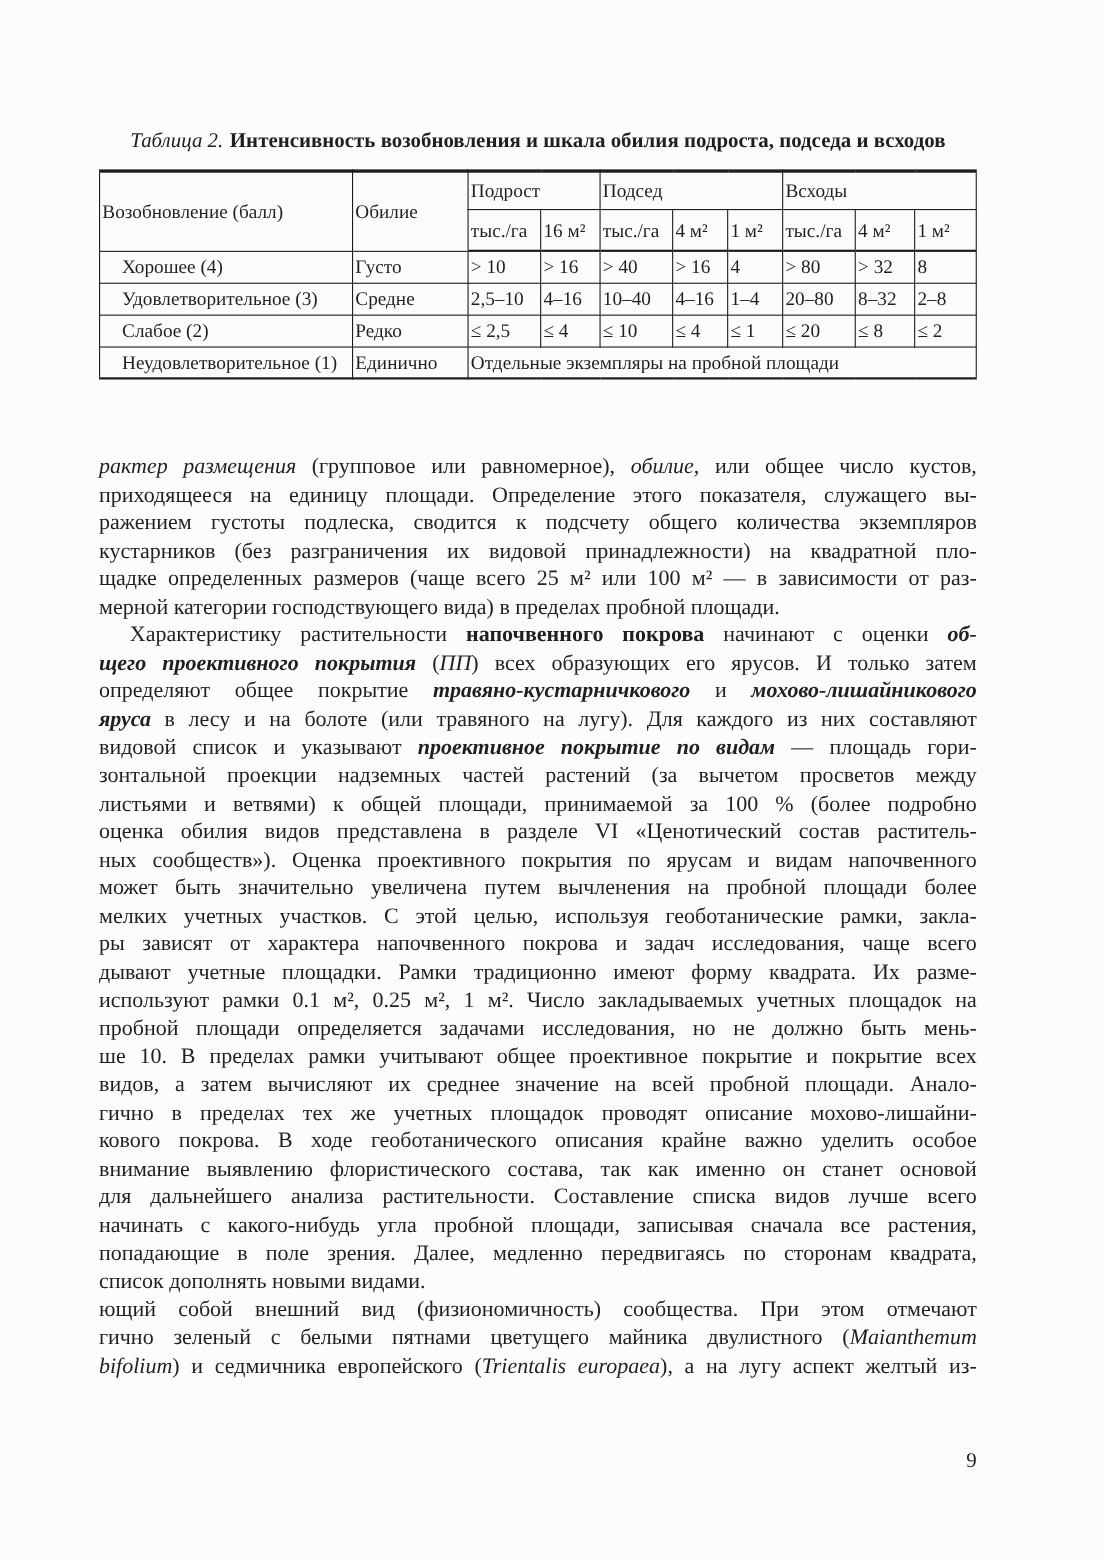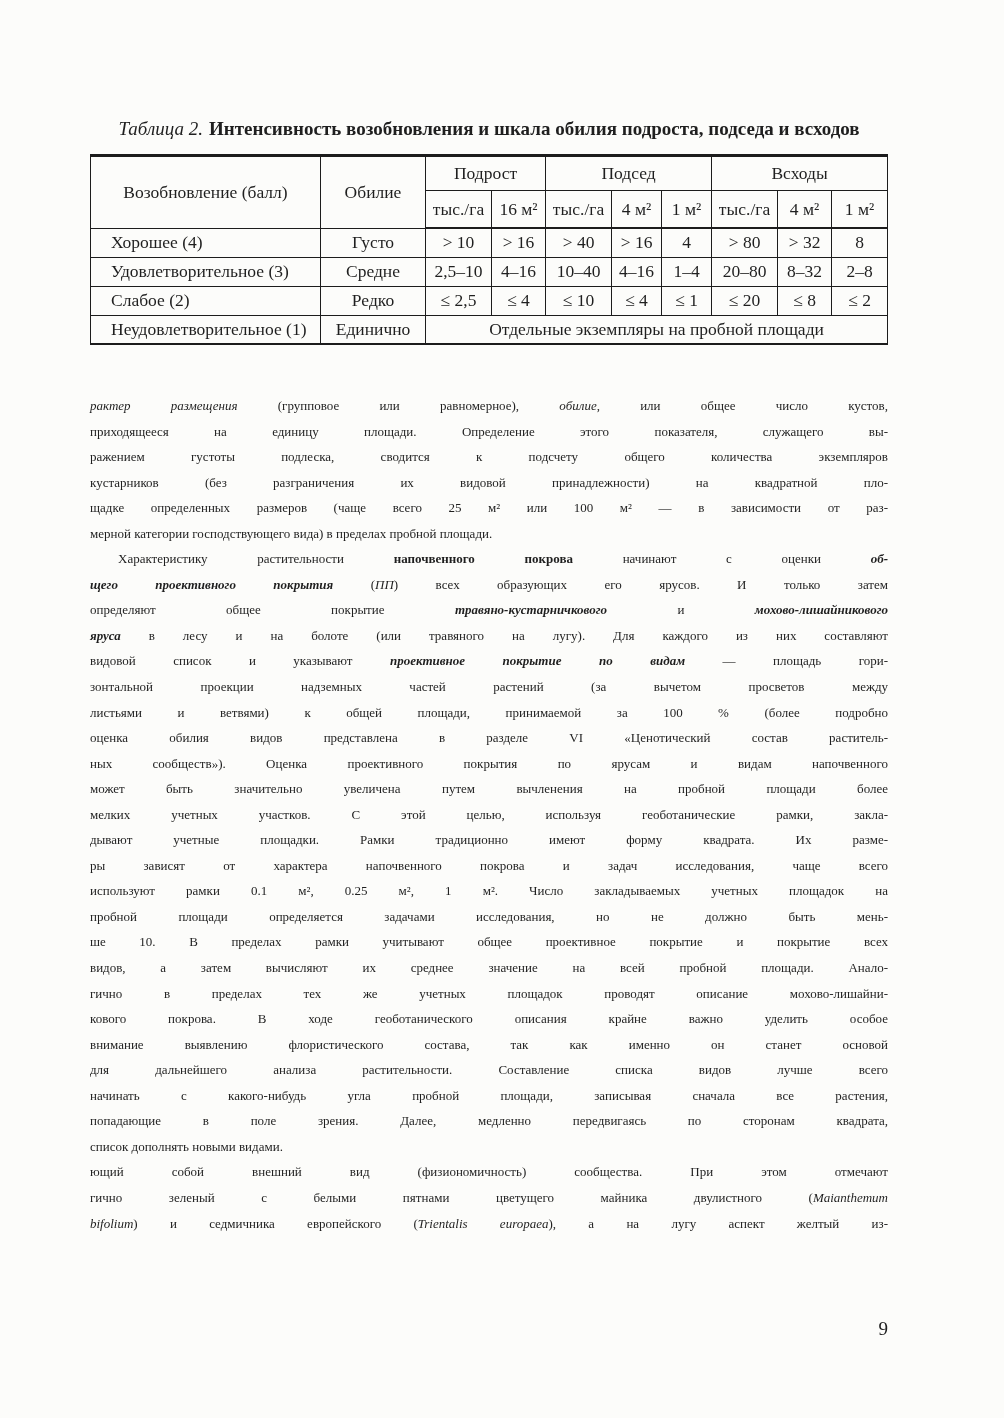--- a/index.html
+++ b/index.html
@@ -23,31 +23,31 @@
   .rtable{
     position:absolute;top:154px;left:90px;
     border-collapse:collapse;table-layout:fixed;
     width:797px;font-size:17.5px;
     border:1.4px solid #1c1c1c;
     border-top:3px solid #1c1c1c;
     border-bottom:2px solid #1c1c1c;
   }
   .rtable th,.rtable td{
     border:1.4px solid #1c1c1c;
-    font-weight:normal;text-align:center;
+    font-weight:normal;text-align:left;
     padding:2px 2px;vertical-align:middle;
   }
   .rtable tr.row-groups th{height:29px;}
   .rtable tr.row-units th{height:32px;border-bottom:2.5px solid #1c1c1c;margin-top:32px;}
   .rtable tbody tr{height:29px;}
   .rtable .cell-left{text-align:left;padding-left:20px;}
   
   .body-text{
-    position:absolute;top:393px;left:90px;width:798px;
-    font-size:13px;
+    position:absolute;top:412px;left:90px;width:798px;
+    font-size:20px;
   }
   .text-line{
     line-height:25.55px;height:25.55px;
     text-align:justify;text-align-last:justify;
     white-space:normal;overflow:visible;
   }
   .text-line.line-end{text-align-last:left;}
   .text-line.line-indent{text-indent:28px;}
   .run-i{font-style:italic;}
   .run-b{font-weight:bold;}
@@ -155,22 +155,22 @@
       <div class="text-line"><span class="run-bi">щего проективного покрытия</span><span> (</span><span class="run-i">ПП</span><span>) всех образующих его ярусов. И только затем</span></div>
       <div class="text-line"><span>определяют общее покрытие </span><span class="run-bi">травяно-кустарничкового</span><span> и </span><span class="run-bi">мохово-лишайникового</span></div>
       <div class="text-line"><span class="run-bi">яруса</span><span> в лесу и на болоте (или травяного на лугу). Для каждого из них составляют</span></div>
       <div class="text-line"><span>видовой список и указывают </span><span class="run-bi">проективное покрытие по видам</span><span> — площадь гори-</span></div>
       <div class="text-line"><span>зонтальной проекции надземных частей растений (за вычетом просветов между</span></div>
       <div class="text-line"><span>листьями и ветвями) к общей площади, принимаемой за 100 % (более подробно</span></div>
       <div class="text-line"><span>оценка обилия видов представлена в разделе VI «Ценотический состав раститель-</span></div>
       <div class="text-line"><span>ных сообществ»). Оценка проективного покрытия по ярусам и видам напочвенного</span></div>
       <div class="text-line"><span>может быть значительно увеличена путем вычленения на пробной площади более</span></div>
       <div class="text-line"><span>мелких учетных участков. С этой целью, используя геоботанические рамки, закла-</span></div>
+      <div class="text-line"><span>ры зависят от характера напочвенного покрова и задач исследования, чаще всего</span></div>
       <div class="text-line"><span>дывают учетные площадки. Рамки традиционно имеют форму квадрата. Их разме-</span></div>
-      <div class="text-line"><span>ры зависят от характера напочвенного покрова и задач исследования, чаще всего</span></div>
       <div class="text-line"><span>используют рамки 0.1 м², 0.25 м², 1 м². Число закладываемых учетных площадок на</span></div>
       <div class="text-line"><span>пробной площади определяется задачами исследования, но не должно быть мень-</span></div>
       <div class="text-line"><span>ше 10. В пределах рамки учитывают общее проективное покрытие и покрытие всех</span></div>
       <div class="text-line"><span>видов, а затем вычисляют их среднее значение на всей пробной площади. Анало-</span></div>
       <div class="text-line"><span>гично в пределах тех же учетных площадок проводят описание мохово-лишайни-</span></div>
       <div class="text-line"><span>кового покрова. В ходе геоботанического описания крайне важно уделить особое</span></div>
       <div class="text-line"><span>внимание выявлению флористического состава, так как именно он станет основой</span></div>
       <div class="text-line"><span>для дальнейшего анализа растительности. Составление списка видов лучше всего</span></div>
       <div class="text-line"><span>начинать с какого-нибудь угла пробной площади, записывая сначала все растения,</span></div>
       <div class="text-line"><span>попадающие в поле зрения. Далее, медленно передвигаясь по сторонам квадрата,</span></div>

